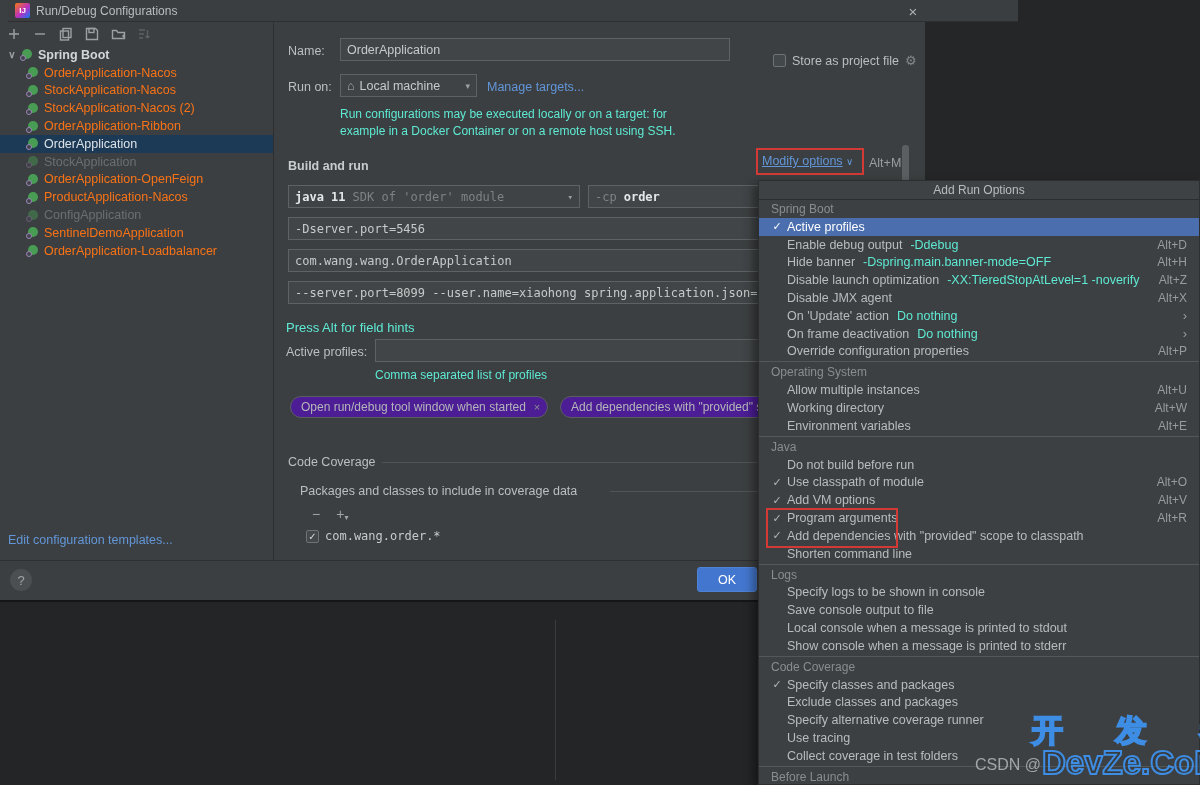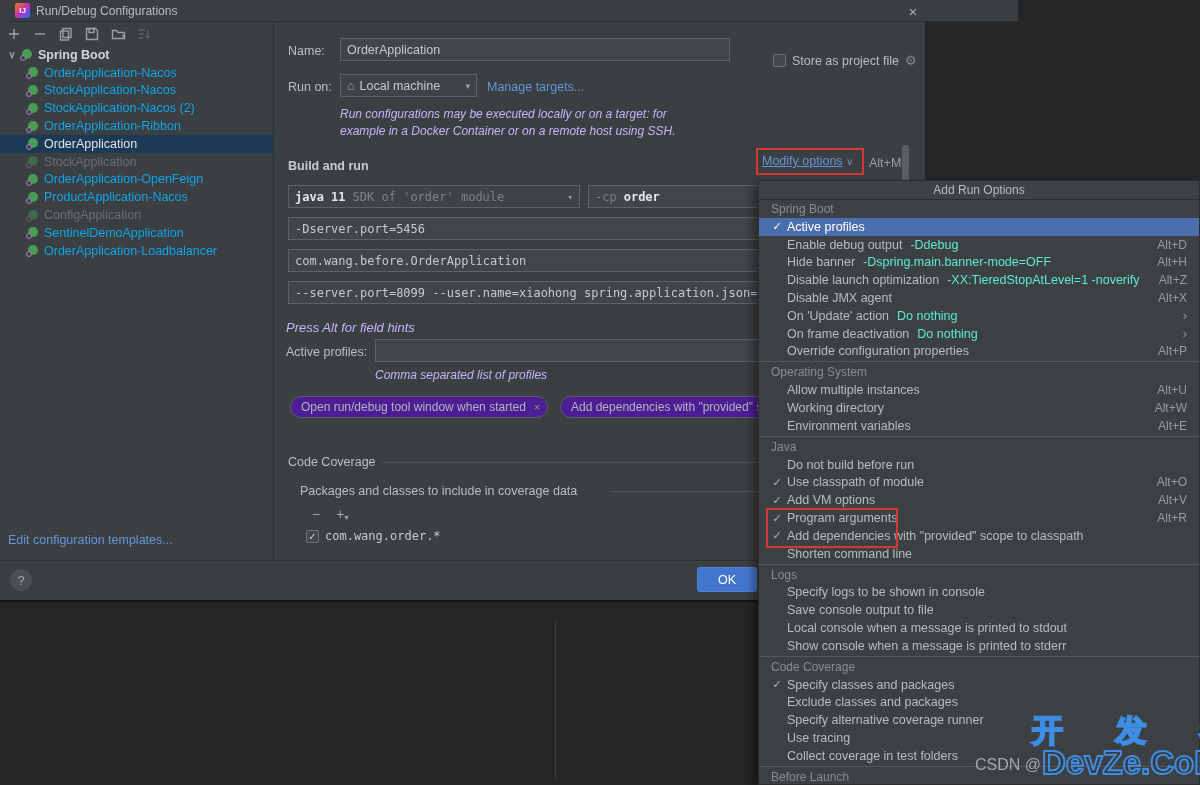--- a/index.html
+++ b/index.html
@@ -24,21 +24,21 @@
 
   .toolbar { position:absolute; left:0; top:22px; width:273px; height:24px; display:flex; align-items:center; gap:10px; padding-left:6px; }
   .tb-icon { width:16px; height:16px; display:flex; align-items:center; justify-content:center; }
   .tb-icon svg { stroke:#9da0a2; fill:none; stroke-width:1.4; }
   .tb-icon.dim svg { stroke:#5d6062; }
 
   .vdivider { position:absolute; left:273px; top:22px; width:1px; height:538px; background:#2d2f30; }
 
   
   .tree { position:absolute; left:0; top:46px; width:273px; }
-  .tree-row { position:relative; height:17.8px; display:flex; align-items:center; font-size:12.5px; color:#0ea5e9; cursor:pointer; white-space:nowrap; }
+  .tree-row { position:relative; height:17.8px; display:flex; align-items:center; font-size:12.5px; color:#f97316; cursor:pointer; white-space:nowrap; }
   .tree-row.root { font-weight:bold; color:#d3d6d8; }
   .tree-row.selected { background:#1c3a56; color:#dde2e6; }
   .tree-row.dimmed { color:#6b6f71; }
   .tree-row.dimmed .sb-icon { opacity:.45; }
   .tw-chev { width:16px; text-align:center; color:#9da0a2; font-size:10px; margin-left:4px; }
   .indent { width:26px; flex:none; }
   .sb-icon { position:relative; width:13px; height:13px; margin-right:5px; flex:none; }
   .sb-icon .big { position:absolute; left:2px; top:1px; width:10px; height:10px; border-radius:50%; background:#499c54; }
   .sb-icon .small { position:absolute; left:0; bottom:0; width:6px; height:6px; border-radius:50%; background:#40444a; border:1.5px solid #9d87b8; }
 
@@ -46,21 +46,21 @@
 
   
   .footer { position:absolute; left:0; top:560px; width:925px; height:40px; background:#3c3f41; border-top:1px solid #2d2f30; }
   .help-btn { position:absolute; left:10px; top:8px; width:22px; height:22px; border-radius:50%; background:#4b4f51; color:#a2a5a7;
     font-size:13px; display:flex; align-items:center; justify-content:center; cursor:pointer; }
   .ok-btn { position:absolute; left:697px; top:6px; width:60px; height:25px; background:#4377cf; border:1px solid #4e82d6; border-radius:3px;
     color:#fff; font-size:12.5px; display:flex; align-items:center; justify-content:center; cursor:pointer; }
 
   
   .form-label { position:absolute; color:#bcbfc1; }
-  .hint { color:#c4b5fd;font-style:italic; }
+  .hint { color:#5eead4; }
   .input { position:absolute; background:#414547; border:1px solid #5e6264; color:#c7cacb; font-size:12.5px; padding:0 6px;
     display:flex; align-items:center; white-space:nowrap; overflow:hidden; }
   .mono { font-family:"DejaVu Sans Mono", monospace; font-size:12px; }
   .select { position:absolute; background:#3f4345; border:1px solid #5e6264; display:flex; align-items:center; padding:0 6px; cursor:pointer; white-space:nowrap; overflow:hidden; }
   .select .arrow { margin-left:auto; color:#9da0a2; font-size:9px; }
   .link { color:#6296d8; cursor:pointer; }
   .checkbox { width:13px; height:13px; background:#43494a; border:1px solid #6f7375; border-radius:2px; flex:none; display:flex; align-items:center; justify-content:center; color:#d6d9db; font-size:10px; }
   .chip { position:absolute; height:22px; border:1px solid #5a5e60; border-radius:11px; background:#4c1d95; color:#b4b7b9;
     display:flex; align-items:center; padding:0 10px; font-size:12px; white-space:nowrap; overflow:hidden; cursor:pointer; }
   .chip .x { margin-left:8px; color:#8b8e90; font-size:11px; }
@@ -278,21 +278,21 @@
     <div class="select mono" style="left:288px; top:185px; width:292px; height:23px;">
       <span style="color:#e4e6e8; font-weight:bold;">java 11</span>
       <span style="color:#7f8284; margin-left:7px;">SDK of 'order' module</span>
       <span class="arrow">▾</span>
     </div>
     <div class="input mono" style="left:588px; top:185px; width:317px; height:23px;">
       <span style="color:#7f8284;">-cp</span>
       <span style="color:#e4e6e8; font-weight:bold; margin-left:7px;">order</span>
     </div>
     <div class="input mono" style="left:288px; top:217px; width:617px; height:23px;">-Dserver.port=5456</div>
-    <div class="input mono" style="left:288px; top:249px; width:617px; height:23px;">com.wang.before.OrderApplication</div>
+    <div class="input mono" style="left:288px; top:249px; width:617px; height:23px;">com.wang.wang.OrderApplication</div>
     <div class="input mono" style="left:288px; top:281px; width:617px; height:23px;">--server.port=8099 --user.name=xiaohong spring.application.json={"user.add</div>
 
     <div class="hint" style="position:absolute; left:286px; top:320px; font-size:13px;">Press Alt for field hints</div>
 
     <div class="form-label" style="left:286px; top:345px;">Active profiles:</div>
     <div class="input" style="left:375px; top:339px; width:530px; height:23px;"></div>
     <div class="hint" style="position:absolute; left:375px; top:368px; font-size:12px;">Comma separated list of profiles</div>
 
     <div id="chips">
         <div class="chip" style="left: 290px; top: 396px; width: 258px;">

